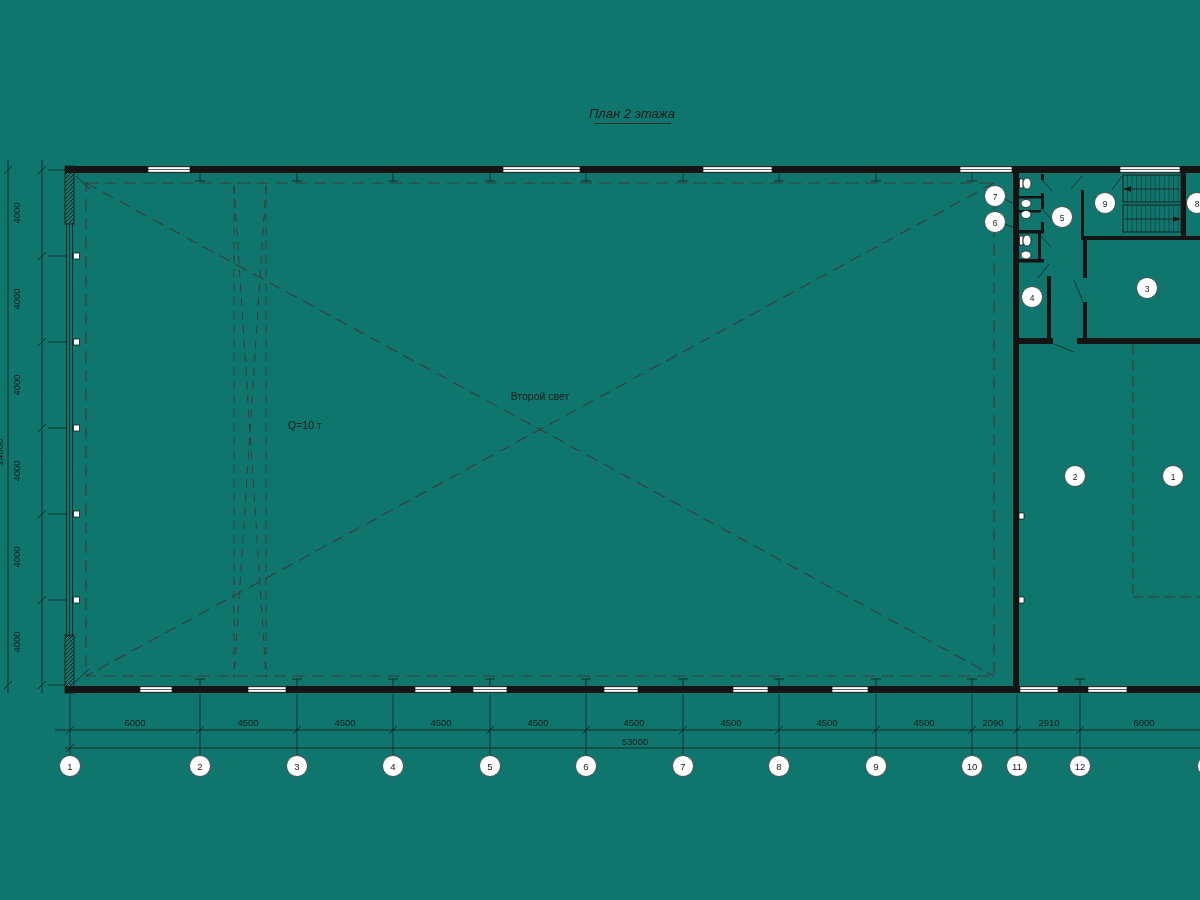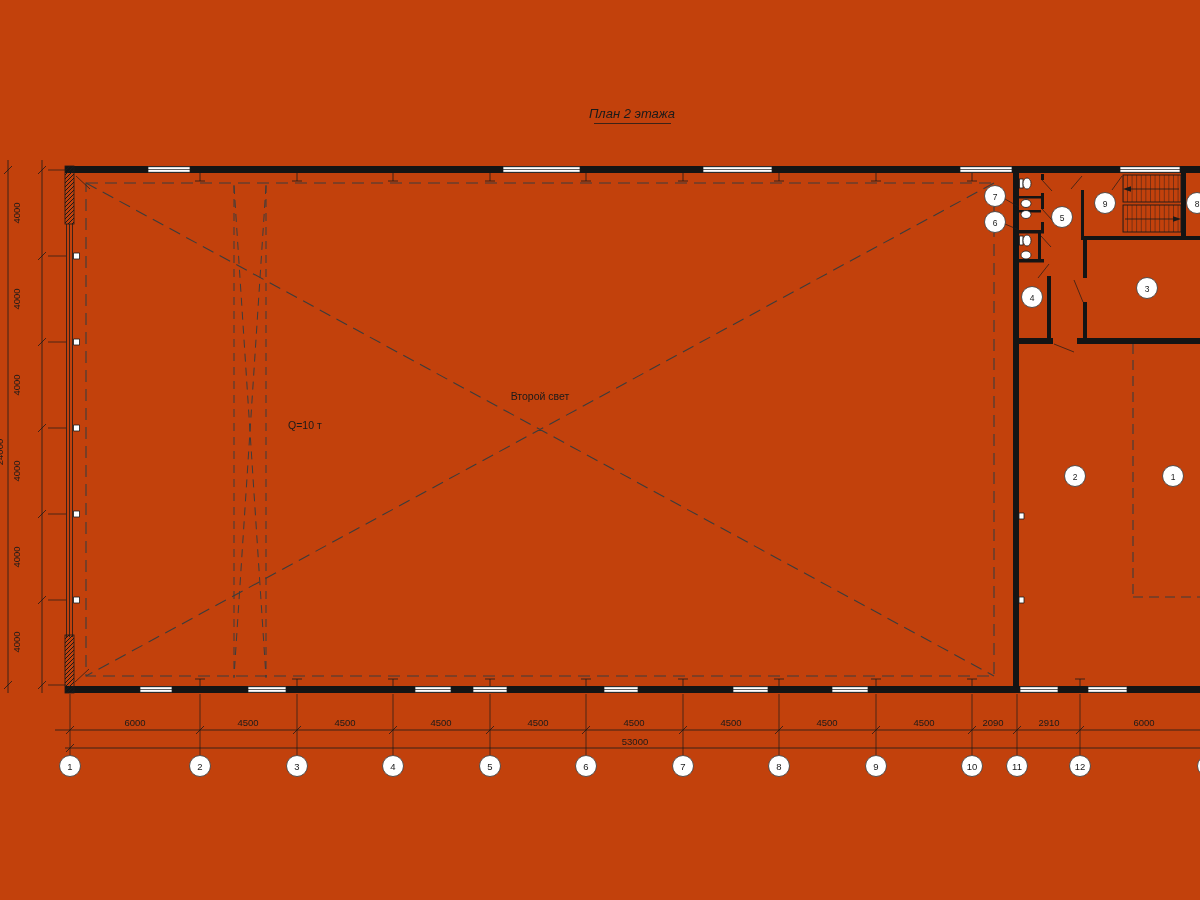--- a/index.html
+++ b/index.html
@@ -1,16 +1,16 @@
 <!DOCTYPE html>
 <html><head>
 <meta charset="utf-8">
 <style>
   html,body{margin:0;padding:0;background:#ffffff;}
-  .canvas{position:relative;width:1200px;height:900px;background:#c2410c;overflow:hidden;
+  .canvas{position:relative;width:1200px;height:900px;background:#0f766e;overflow:hidden;
           font-family:"Liberation Sans","DejaVu Sans",sans-serif;}
   svg{position:absolute;left:0;top:0;}
   .ln{stroke:#1a1a1a;stroke-width:.8;fill:none;}
   .lnt{stroke:#1a1a1a;stroke-width:.7;fill:none;}
   .wall{fill:#141414;stroke:none;}
   .win{fill:#ffffff;stroke:#1a1a1a;stroke-width:.7;}
   .dash{stroke:#3c3c3c;stroke-width:1.1;fill:none;stroke-dasharray:12 7;}
   .dashc{stroke:#3c3c3c;stroke-width:1;fill:none;stroke-dasharray:8 6;}
   .dashr{stroke:#3c3c3c;stroke-width:1.1;fill:none;stroke-dasharray:10 6;}
   .bub{fill:#fff;stroke:#444;stroke-width:.9;}

